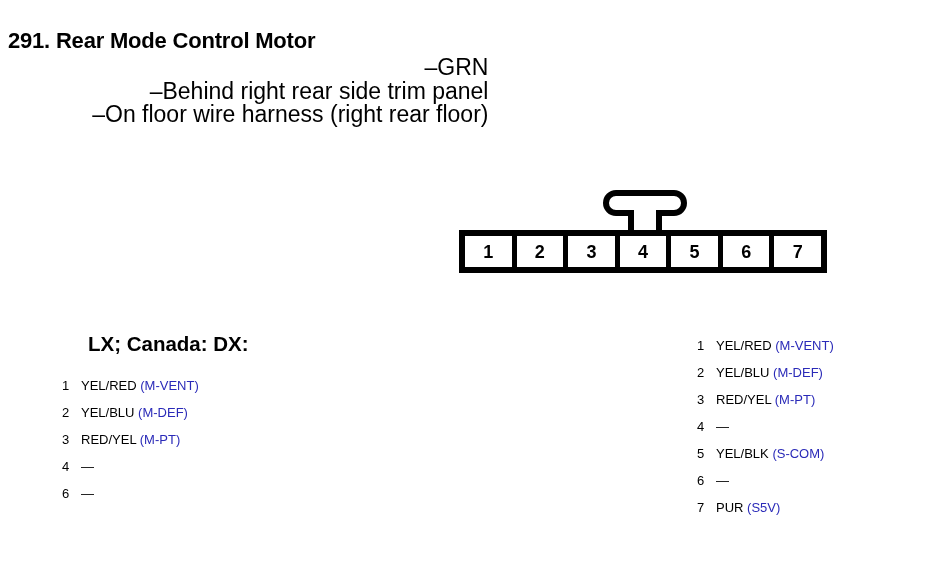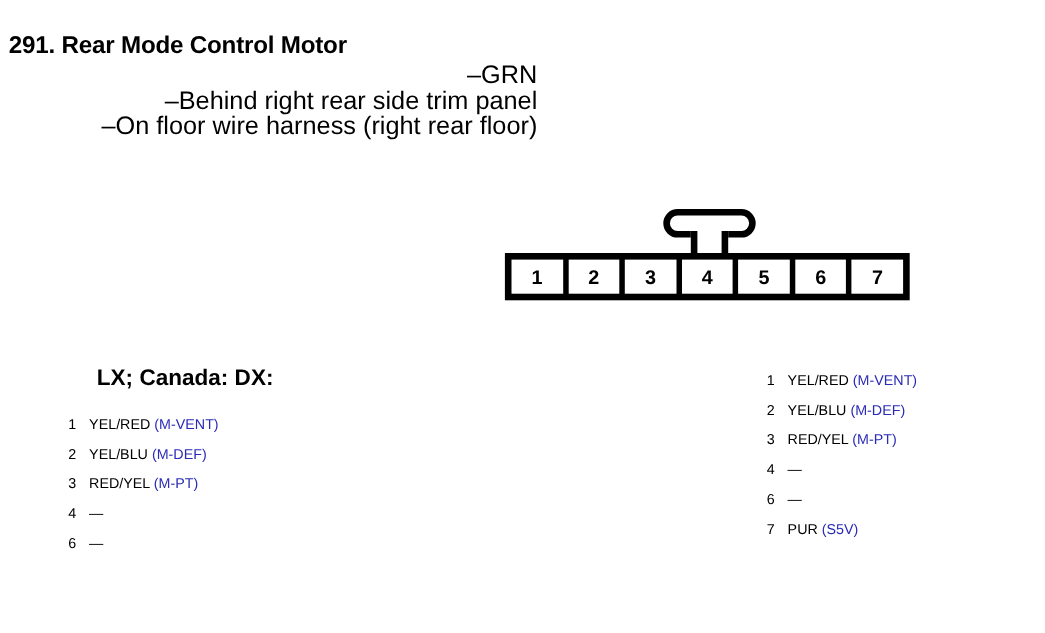--- a/index.html
+++ b/index.html
@@ -199,16 +199,17 @@
     <span class="pin-row"><span class="pin-num">6</span><span class="pin-empty">—</span></span>
   </div>
 </div>
 
 <div class="pin-column" id="column-right">
   <div class="pin-rows">
     <span class="pin-row"><span class="pin-num">1</span><span class="pin-wire">YEL/RED</span> <span class="pin-signal">(M-VENT)</span></span>
     <span class="pin-row"><span class="pin-num">2</span><span class="pin-wire">YEL/BLU</span> <span class="pin-signal">(M-DEF)</span></span>
     <span class="pin-row"><span class="pin-num">3</span><span class="pin-wire">RED/YEL</span> <span class="pin-signal">(M-PT)</span></span>
     <span class="pin-row"><span class="pin-num">4</span><span class="pin-empty">—</span></span>
+    <span class="pin-row"><span class="pin-num">5</span><span class="pin-wire">YEL/BLK</span> <span class="pin-signal">(S-COM)</span></span>
     <span class="pin-row"><span class="pin-num">6</span><span class="pin-empty">—</span></span>
     <span class="pin-row"><span class="pin-num">7</span><span class="pin-wire">PUR</span> <span class="pin-signal">(S5V)</span></span>
   </div>
 </div>
 
 </body></html>

